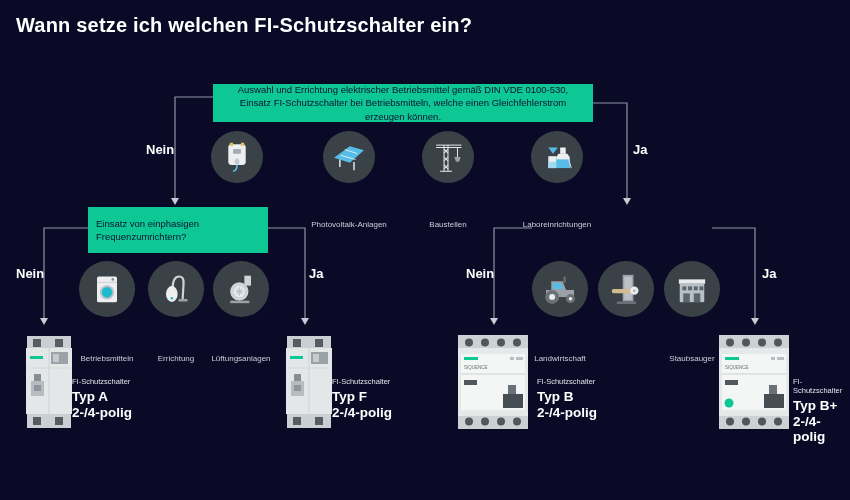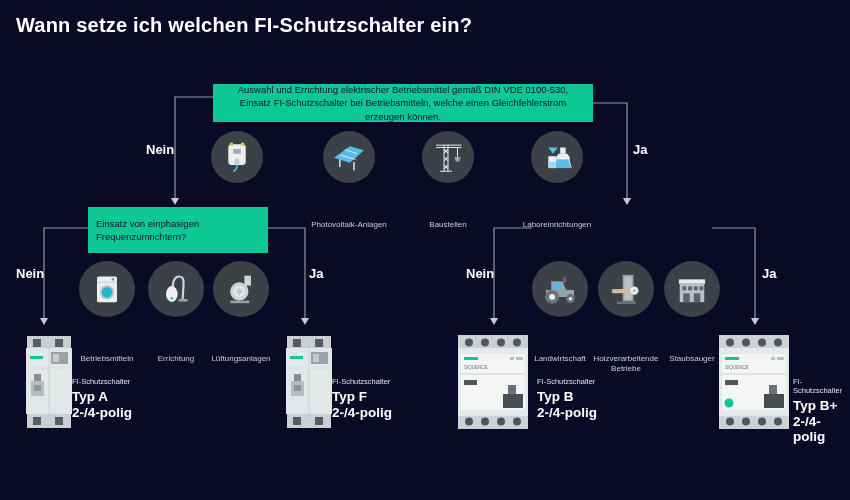--- a/index.html
+++ b/index.html
@@ -171,21 +171,20 @@
     <div class="circle c56">
       <svg width="40" height="40" viewBox="0 0 48 48">
         <rect x="20" y="7" width="13" height="32" fill="#9aa1a8"></rect>
         <rect x="22" y="9" width="9" height="28" fill="#b9c0c6"></rect>
         <rect x="7" y="24" width="24" height="5" rx="2" fill="#d3ba90"></rect>
         <circle cx="34" cy="26" r="5" fill="#e9ecee"></circle>
         <circle cx="34" cy="26" r="1.4" fill="#9aa1a8"></circle>
         <rect x="13" y="39" width="23" height="3" fill="#6a7177"></rect>
       </svg>
     </div>
-    <div class="icon-label">Holzverarbeitende Betriebe</div>
   </div>
   <div class="icon-item" style="left:637px;top:261px;">
     <div class="circle c56">
       <svg width="42" height="42" viewBox="0 0 48 48">
         <rect x="9" y="13" width="30" height="5" fill="#e9ecee"></rect>
         <rect x="10" y="18" width="28" height="21" fill="#b9c0c6"></rect>
         <rect x="13" y="21" width="4.5" height="4.5" fill="#5c646b"></rect>
         <rect x="19.5" y="21" width="4.5" height="4.5" fill="#5c646b"></rect>
         <rect x="26" y="21" width="4.5" height="4.5" fill="#5c646b"></rect>
         <rect x="32.5" y="21" width="4.5" height="4.5" fill="#5c646b"></rect>

